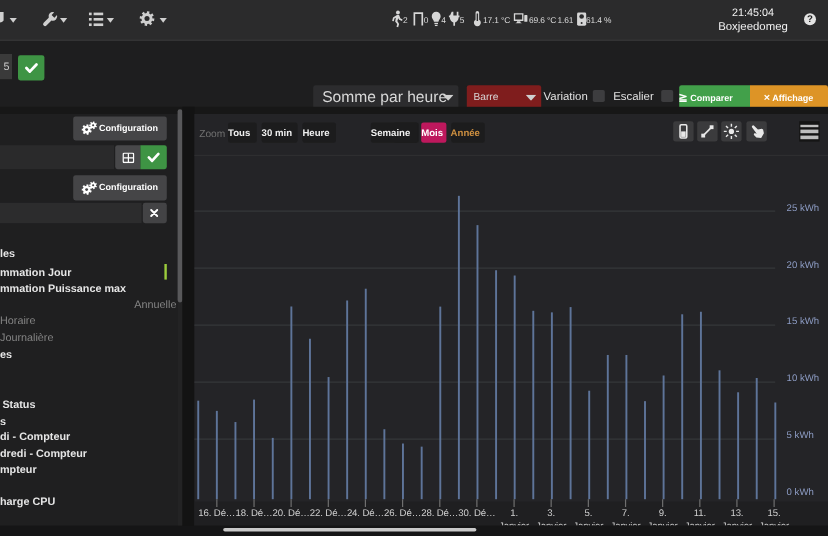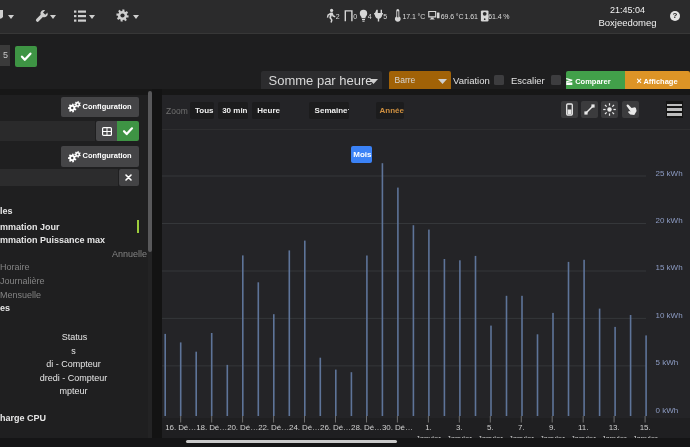--- a/index.html
+++ b/index.html
@@ -2,21 +2,21 @@
 <html><head>
 <meta charset="utf-8">
 <style>
   * { margin:0; padding:0; box-sizing:border-box; }
   html,body { width:690px; height:447px; overflow:hidden; background:#1e1e1f;
     font-family:"Liberation Sans", sans-serif; }
   #page { position:relative; width:690px; height:447px; background:#1e1e1f; overflow:hidden; }
   .abs { position:absolute; }
   svg { display:block; }
   .zb { top:101.5px; height:17px; background:#1c1c1d; border-radius:2px; color:#f0f0f0;
-    font-size:8px; font-weight:bold; line-height:17px; text-align:right; white-space:nowrap; }
+    font-size:8px; font-weight:bold; line-height:17px; text-align:left; white-space:nowrap; }
 </style>
 </head>
 <body>
 <div id="page">
 
   <div class="abs" style="left:0;top:0;width:690px;height:34px;background:#2b2b2c;border-bottom:1px solid #373737;"></div>
 
   <svg class="abs" style="left:0;top:9px" width="16" height="15" viewBox="0 0 16 15">
     <path d="M-4 1 L3 1 L3 8 A4.5 4.5 0 0 1 -4 8 Z" fill="#cfcfcf"></path>
     <path d="M8 6 l6 0 -3 4 z" fill="#cfcfcf"></path>
@@ -92,21 +92,21 @@
     <svg width="22" height="21" viewBox="0 0 22 21">
         <path d="M7 10.7 l2.8 3 5.6-6" stroke="#fff" stroke-width="2.3" fill="none" stroke-linecap="round" stroke-linejoin="round"></path>
       </svg>
   </div>
 
   <div class="abs" style="left:260.5px;top:71px;width:121px;height:19.5px;background:#2c2c2e;border-radius:2px;color:#d8d8d8;font-size:13px;line-height:19.5px;padding-left:8px;">Somme par heure
     <svg class="abs" style="right:4px;top:8px" width="9" height="5" viewBox="0 0 9 5">
         <path d="M0 0 h9 l-4.5 5 z" fill="#cfcfcf"></path>
       </svg>
   </div>
-  <div class="abs" style="left:388.5px;top:71px;width:62.5px;height:19.5px;background:#a16207;border-radius:2px;color:#d8d8d8;font-size:8.5px;line-height:19.5px;padding-left:6px;">Barre
+  <div class="abs" style="left:388.5px;top:71px;width:62.5px;height:19.5px;background:#7f1d1d;border-radius:2px;color:#d8d8d8;font-size:8.5px;line-height:19.5px;padding-left:6px;">Barre
     <svg class="abs" style="right:4.5px;top:8px" width="9" height="5" viewBox="0 0 9 5">
         <path d="M0 0 h9 l-4.5 5 z" fill="#cfcfcf"></path>
       </svg>
   </div>
   <div class="abs" style="left:453px;top:75px;color:#e2e2e2;font-size:9.5px;">Variation</div>
   <div class="abs" style="left:493.5px;top:75px;width:10px;height:10px;background:#3d3d3f;border-radius:1.5px;"></div>
   <div class="abs" style="left:511px;top:75px;color:#e2e2e2;font-size:9.5px;">Escalier</div>
   <div class="abs" style="left:550.5px;top:75px;width:10px;height:10px;background:#3d3d3f;border-radius:1.5px;"></div>
   <div class="abs" style="left:565.5px;top:71px;width:59px;height:20px;background:#42a04a;border-radius:2px 0 0 2px;color:#fff;font-size:7.5px;font-weight:bold;line-height:20px;text-align:left;white-space:nowrap;"><span style="font-size:9px;">≧</span> Comparer</div>
   <div class="abs" style="left:624.5px;top:71px;width:65px;height:20px;background:#dd9426;border-radius:0 2px 2px 0;color:#fff;font-size:7.5px;font-weight:bold;line-height:20px;text-align:center;white-space:nowrap;"><span style="font-size:9px;">×</span> Affichage</div>
@@ -160,25 +160,24 @@
       </svg>
   </div>
 
   <div class="abs" style="left:0;top:205px;width:147px;color:#e6e6e6;font-size:9px;font-weight:bold;line-height:13.6px;">
     <div style="margin-bottom:2px;">les</div>
     <div>mmation Jour</div>
     <div>mmation Puissance max</div>
     <div style="color:#848484;font-weight:normal;text-align:right;">Annuelle</div>
     <div style="color:#848484;font-weight:normal;">Horaire</div>
     <div style="color:#848484;font-weight:normal;">Journalière</div>
-    <div style="color:#848484;font-weight:normal;">Mensuelle</div>
     <div>es</div>
   </div>
   <div class="abs" style="left:136.5px;top:219.5px;width:2.5px;height:13px;background:#9ccc3c;"></div>
-  <div class="abs" style="left:0;top:331px;width:147px;color:#e6e6e6;font-size:9px;font-weight:normal;line-height:13.6px;text-align:center;">
+  <div class="abs" style="left:0;top:331px;width:147px;color:#e6e6e6;font-size:9px;font-weight:bold;line-height:13.6px;">
     <div style="padding-left:2px;">Status</div>
     <div>s</div>
     <div>di - Compteur</div>
     <div>dredi - Compteur</div>
     <div>mpteur</div>
   </div>
   <div class="abs" style="left:0;top:412px;width:147px;color:#e6e6e6;font-size:9px;font-weight:bold;line-height:13.6px;">
     <div>harge CPU</div>
   </div>
 
@@ -190,21 +189,21 @@
   <div class="abs" style="left:162px;top:95px;width:528px;height:342.5px;background:#242427;"></div>
   <div class="abs" style="left:162px;top:417.5px;width:528px;height:20px;background:#1f1f21;"></div>
   <div class="abs" style="left:162px;top:128.5px;width:528px;height:1px;background:#2e2e30;"></div>
 
   <div class="abs" style="left:166px;top:106px;color:#707070;font-size:8.5px;">Zoom</div>
   <div class="abs zb" style="left:190px;width:23.5px;">Tous</div>
   <div class="abs zb" style="left:218px;width:29.5px;">30 min</div>
   <div class="abs zb" style="left:252px;width:28px;">Heure</div>
   <div class="abs zb" style="left:296px;width:21px;margin-left:32px;">Jour</div>
   <div class="abs zb" style="left:309px;width:38.5px;">Semaine</div>
-  <div class="abs zb" style="left:351px;width:20.5px;background:#3b82f6;color:#fff;margin-top:44px;">Mois</div>
+  <div class="abs zb" style="left:351px;width:20.5px;background:#be185d;color:#fff;">Mois</div>
   <div class="abs zb" style="left:375.5px;width:28.5px;color:#cf9040;">Année</div>
 
   <div class="abs" style="left:560.8px;top:101px;width:17.2px;height:17.3px;background:#3b3b3d;border-radius:2px;">
     <svg width="17" height="17" viewBox="0 0 17 17">
         <rect x="5.7" y="3" width="5.6" height="11" rx="1" fill="none" stroke="#e8e8e8" stroke-width="1.3"></rect>
         <rect x="6.6" y="8.5" width="3.8" height="4.6" fill="#e8e8e8"></rect>
       </svg>
   </div>
   <div class="abs" style="left:580.8px;top:101px;width:17.2px;height:17.3px;background:#3b3b3d;border-radius:2px;">
     <svg width="17" height="17" viewBox="0 0 17 17">

